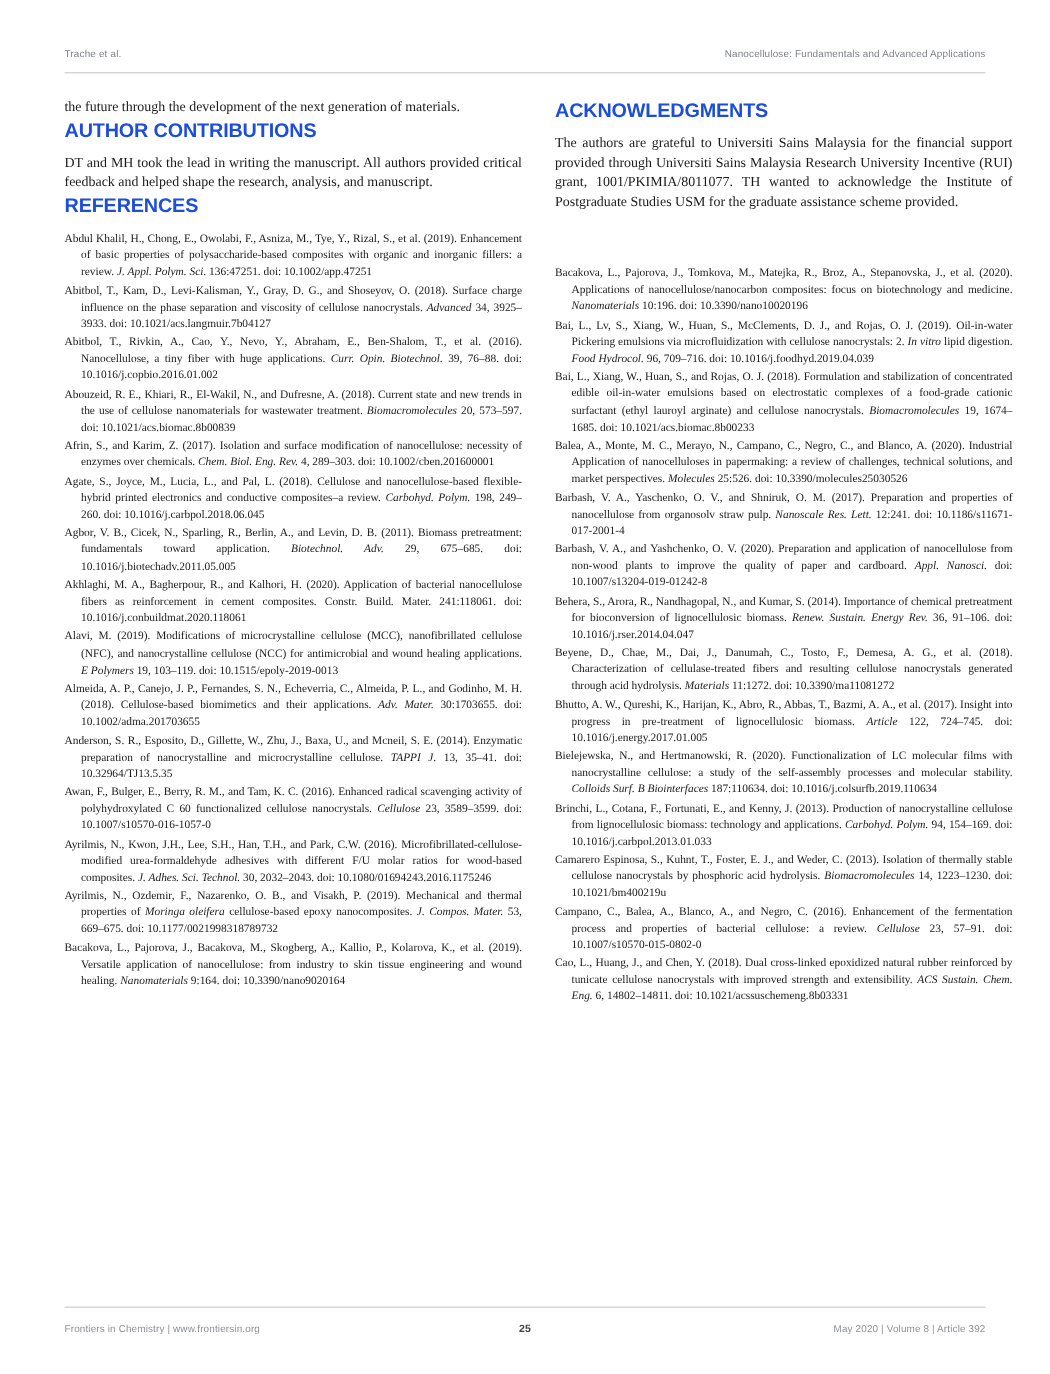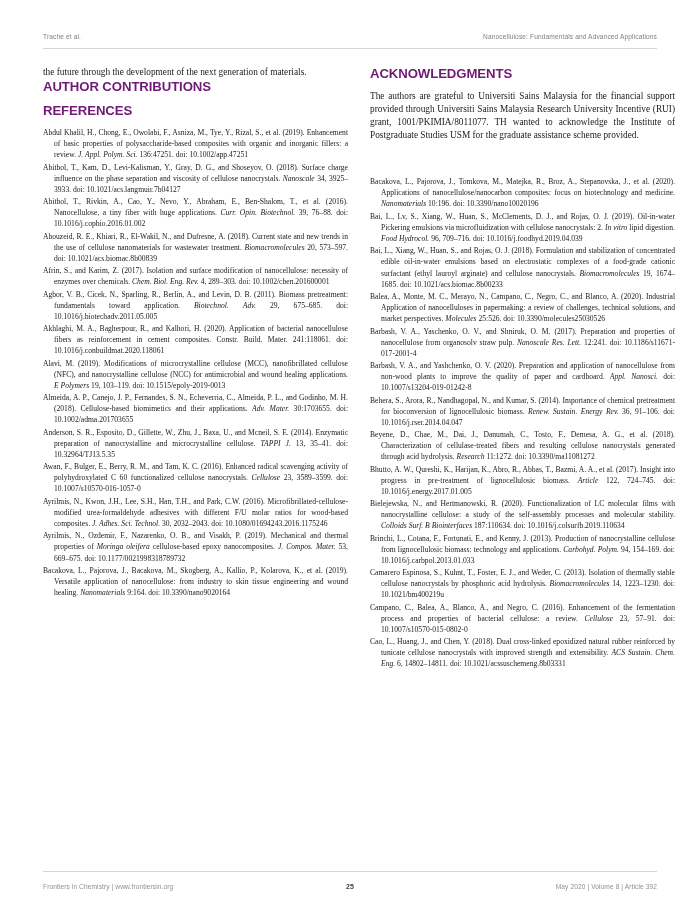--- a/index.html
+++ b/index.html
@@ -55,21 +55,21 @@
     width: 305px;
     flex: 0 0 305px;
   }
 
   h2.sec {
     font-family: "Liberation Sans", sans-serif;
     font-weight: bold;
     font-size: 13.2px;
     letter-spacing: -0.1px;
     margin: 0 0 9px 0;
-    color: #701a75;
+    color: #1d4ed8;
   }
   .sec-after-para { margin-top: 18px; }
   .sec-refs { margin-top: 30px; margin-bottom: 10px; }
 
   p.body {
     margin: 0 0 0 0;
     font-size: 9.3px;
     line-height: 13.1px;
     text-align: justify;
     text-justify: inter-word;
@@ -138,29 +138,31 @@
   </div>
   <div class="runhead-rule"></div>
 
   <div class="columns">
 
     <div class="col">
 
       <p class="body">the future through the development of the next generation of materials.</p>
 
       <h2 class="sec sec-after-para">AUTHOR CONTRIBUTIONS</h2>
+      <p class="body">DT and MH took the lead in writing the manuscript. All authors provided critical feedback and helped shape the research, analysis, and manuscript.</p>
 
       <h2 class="sec sec-refs">REFERENCES</h2>
 
       <ul class="reflist">
           <li>Abdul Khalil, H., Chong, E., Owolabi, F., Asniza, M., Tye, Y., Rizal, S., et al. (2019). Enhancement of basic properties of polysaccharide-based composites with organic and inorganic fillers: a review. <i>J. Appl. Polym. Sci.</i> 136:47251. doi: 10.1002/app.47251</li>
-          <li>Abitbol, T., Kam, D., Levi-Kalisman, Y., Gray, D. G., and Shoseyov, O. (2018). Surface charge influence on the phase separation and viscosity of cellulose nanocrystals. <i>Nanoscale</i> 34, 3925–3933. doi: 10.1021/acs.langmuir.7b04127</li>
+          <li>Abitbol, T., Kam, D., Levi-Kalisman, Y., Gray, D. G., and Shoseyov, O. (2018). Surface charge influence on the phase separation and viscosity of cellulose nanocrystals. <i>Advanced</i> 34, 3925–3933. doi: 10.1021/acs.langmuir.7b04127</li>
           <li>Abitbol, T., Rivkin, A., Cao, Y., Nevo, Y., Abraham, E., Ben-Shalom, T., et al. (2016). Nanocellulose, a tiny fiber with huge applications. <i>Curr. Opin. Biotechnol.</i> 39, 76–88. doi: 10.1016/j.copbio.2016.01.002</li>
           <li>Abouzeid, R. E., Khiari, R., El-Wakil, N., and Dufresne, A. (2018). Current state and new trends in the use of cellulose nanomaterials for wastewater treatment. <i>Biomacromolecules</i> 20, 573–597. doi: 10.1021/acs.biomac.8b00839</li>
           <li>Afrin, S., and Karim, Z. (2017). Isolation and surface modification of nanocellulose: necessity of enzymes over chemicals. <i>Chem. Biol. Eng. Rev.</i> 4, 289–303. doi: 10.1002/cben.201600001</li>
+          <li>Agate, S., Joyce, M., Lucia, L., and Pal, L. (2018). Cellulose and nanocellulose-based flexible-hybrid printed electronics and conductive composites–a review. <i>Carbohyd. Polym.</i> 198, 249–260. doi: 10.1016/j.carbpol.2018.06.045</li>
           <li>Agbor, V. B., Cicek, N., Sparling, R., Berlin, A., and Levin, D. B. (2011). Biomass pretreatment: fundamentals toward application. <i>Biotechnol. Adv.</i> 29, 675–685. doi: 10.1016/j.biotechadv.2011.05.005</li>
           <li>Akhlaghi, M. A., Bagherpour, R., and Kalhori, H. (2020). Application of bacterial nanocellulose fibers as reinforcement in cement composites. Constr. Build. Mater. 241:118061. doi: 10.1016/j.conbuildmat.2020.118061</li>
           <li>Alavi, M. (2019). Modifications of microcrystalline cellulose (MCC), nanofibrillated cellulose (NFC), and nanocrystalline cellulose (NCC) for antimicrobial and wound healing applications. <i>E Polymers</i> 19, 103–119. doi: 10.1515/epoly-2019-0013</li>
           <li>Almeida, A. P., Canejo, J. P., Fernandes, S. N., Echeverria, C., Almeida, P. L., and Godinho, M. H. (2018). Cellulose-based biomimetics and their applications. <i>Adv. Mater.</i> 30:1703655. doi: 10.1002/adma.201703655</li>
           <li>Anderson, S. R., Esposito, D., Gillette, W., Zhu, J., Baxa, U., and Mcneil, S. E. (2014). Enzymatic preparation of nanocrystalline and microcrystalline cellulose. <i>TAPPI J.</i> 13, 35–41. doi: 10.32964/TJ13.5.35</li>
           <li>Awan, F., Bulger, E., Berry, R. M., and Tam, K. C. (2016). Enhanced radical scavenging activity of polyhydroxylated C 60 functionalized cellulose nanocrystals. <i>Cellulose</i> 23, 3589–3599. doi: 10.1007/s10570-016-1057-0</li>
           <li>Ayrilmis, N., Kwon, J.H., Lee, S.H., Han, T.H., and Park, C.W. (2016). Microfibrillated-cellulose-modified urea-formaldehyde adhesives with different F/U molar ratios for wood-based composites. <i>J. Adhes. Sci. Technol.</i> 30, 2032–2043. doi: 10.1080/01694243.2016.1175246</li>
           <li>Ayrilmis, N., Ozdemir, F., Nazarenko, O. B., and Visakh, P. (2019). Mechanical and thermal properties of <i>Moringa oleifera</i> cellulose-based epoxy nanocomposites. <i>J. Compos. Mater.</i> 53, 669–675. doi: 10.1177/0021998318789732</li>
           <li>Bacakova, L., Pajorova, J., Bacakova, M., Skogberg, A., Kallio, P., Kolarova, K., et al. (2019). Versatile application of nanocellulose: from industry to skin tissue engineering and wound healing. <i>Nanomaterials</i> 9:164. doi: 10.3390/nano9020164</li>
         </ul>
@@ -172,21 +174,21 @@
       <p class="body">The authors are grateful to Universiti Sains Malaysia for the financial support provided through Universiti Sains Malaysia Research University Incentive (RUI) grant, 1001/PKIMIA/8011077. TH wanted to acknowledge the Institute of Postgraduate Studies USM for the graduate assistance scheme provided.</p>
 
       <ul class="reflist" style="margin-top:34px">
           <li>Bacakova, L., Pajorova, J., Tomkova, M., Matejka, R., Broz, A., Stepanovska, J., et al. (2020). Applications of nanocellulose/nanocarbon composites: focus on biotechnology and medicine. <i>Nanomaterials</i> 10:196. doi: 10.3390/nano10020196</li>
           <li>Bai, L., Lv, S., Xiang, W., Huan, S., McClements, D. J., and Rojas, O. J. (2019). Oil-in-water Pickering emulsions via microfluidization with cellulose nanocrystals: 2. <i>In vitro</i> lipid digestion. <i>Food Hydrocol.</i> 96, 709–716. doi: 10.1016/j.foodhyd.2019.04.039</li>
           <li>Bai, L., Xiang, W., Huan, S., and Rojas, O. J. (2018). Formulation and stabilization of concentrated edible oil-in-water emulsions based on electrostatic complexes of a food-grade cationic surfactant (ethyl lauroyl arginate) and cellulose nanocrystals. <i>Biomacromolecules</i> 19, 1674–1685. doi: 10.1021/acs.biomac.8b00233</li>
           <li>Balea, A., Monte, M. C., Merayo, N., Campano, C., Negro, C., and Blanco, A. (2020). Industrial Application of nanocelluloses in papermaking: a review of challenges, technical solutions, and market perspectives. <i>Molecules</i> 25:526. doi: 10.3390/molecules25030526</li>
           <li>Barbash, V. A., Yaschenko, O. V., and Shniruk, O. M. (2017). Preparation and properties of nanocellulose from organosolv straw pulp. <i>Nanoscale Res. Lett.</i> 12:241. doi: 10.1186/s11671-017-2001-4</li>
           <li>Barbash, V. A., and Yashchenko, O. V. (2020). Preparation and application of nanocellulose from non-wood plants to improve the quality of paper and cardboard. <i>Appl. Nanosci.</i> doi: 10.1007/s13204-019-01242-8</li>
           <li>Behera, S., Arora, R., Nandhagopal, N., and Kumar, S. (2014). Importance of chemical pretreatment for bioconversion of lignocellulosic biomass. <i>Renew. Sustain. Energy Rev.</i> 36, 91–106. doi: 10.1016/j.rser.2014.04.047</li>
-          <li>Beyene, D., Chae, M., Dai, J., Danumah, C., Tosto, F., Demesa, A. G., et al. (2018). Characterization of cellulase-treated fibers and resulting cellulose nanocrystals generated through acid hydrolysis. <i>Research</i> 11:1272. doi: 10.3390/ma11081272</li>
+          <li>Beyene, D., Chae, M., Dai, J., Danumah, C., Tosto, F., Demesa, A. G., et al. (2018). Characterization of cellulase-treated fibers and resulting cellulose nanocrystals generated through acid hydrolysis. <i>Materials</i> 11:1272. doi: 10.3390/ma11081272</li>
           <li>Bhutto, A. W., Qureshi, K., Harijan, K., Abro, R., Abbas, T., Bazmi, A. A., et al. (2017). Insight into progress in pre-treatment of lignocellulosic biomass. <i>Article</i> 122, 724–745. doi: 10.1016/j.energy.2017.01.005</li>
           <li>Bielejewska, N., and Hertmanowski, R. (2020). Functionalization of LC molecular films with nanocrystalline cellulose: a study of the self-assembly processes and molecular stability. <i>Colloids Surf. B Biointerfaces</i> 187:110634. doi: 10.1016/j.colsurfb.2019.110634</li>
           <li>Brinchi, L., Cotana, F., Fortunati, E., and Kenny, J. (2013). Production of nanocrystalline cellulose from lignocellulosic biomass: technology and applications. <i>Carbohyd. Polym.</i> 94, 154–169. doi: 10.1016/j.carbpol.2013.01.033</li>
           <li>Camarero Espinosa, S., Kuhnt, T., Foster, E. J., and Weder, C. (2013). Isolation of thermally stable cellulose nanocrystals by phosphoric acid hydrolysis. <i>Biomacromolecules</i> 14, 1223–1230. doi: 10.1021/bm400219u</li>
           <li>Campano, C., Balea, A., Blanco, A., and Negro, C. (2016). Enhancement of the fermentation process and properties of bacterial cellulose: a review. <i>Cellulose</i> 23, 57–91. doi: 10.1007/s10570-015-0802-0</li>
           <li>Cao, L., Huang, J., and Chen, Y. (2018). Dual cross-linked epoxidized natural rubber reinforced by tunicate cellulose nanocrystals with improved strength and extensibility. <i>ACS Sustain. Chem. Eng.</i> 6, 14802–14811. doi: 10.1021/acssuschemeng.8b03331</li>
         </ul>
     </div>
   </div>
 

